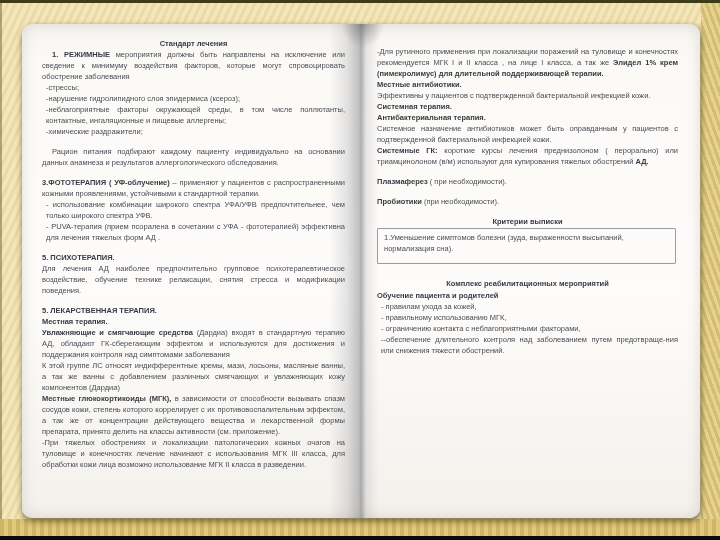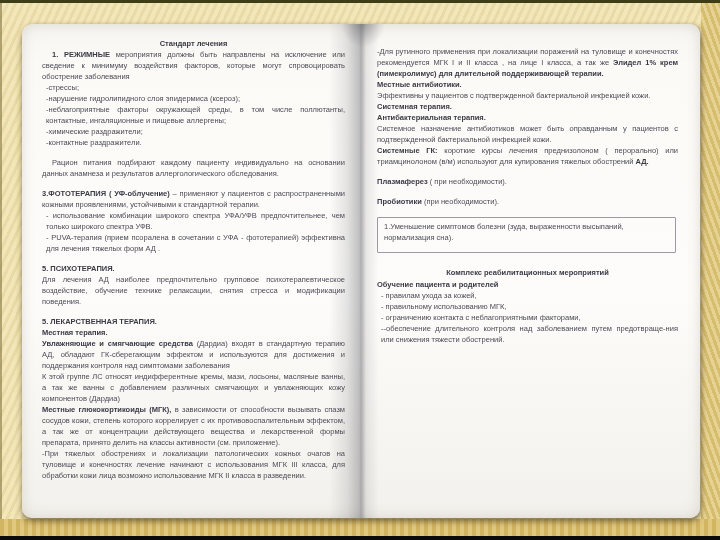--- a/index.html
+++ b/index.html
@@ -57,21 +57,20 @@
   <div class="line-bottom"></div>
 
   <div class="book">
     <div class="page page-left">
         <div class="blk title"><span class="b">Стандарт лечения</span></div>
         <div class="blk pi"><span class="b">1. РЕЖИМНЫЕ </span><span class="n">мероприятия должны быть направлены на исключение или сведение к минимуму воздействия факторов, которые могут спровоцировать обострение заболевания</span></div>
         <div class="blk li"><span class="n">-стрессы;</span></div>
         <div class="blk li"><span class="n">-нарушение гидролипидного слоя эпидермиса (ксероз);</span></div>
         <div class="blk li"><span class="n">-неблагоприятные факторы окружающей среды, в том числе поллютанты, контактные, ингаляционные и пищевые аллергены;</span></div>
         <div class="blk li"><span class="n">-химические раздражители;</span></div>
-        <div class="blk li"><span class="n">-контактные раздражители.</span></div>
         <div class="blk gap"></div>
         <div class="blk pi"><span class="n">Рацион питания подбирают каждому пациенту индивидуально на   основании данных анамнеза и результатов аллергологического обследования.</span></div>
         <div class="blk gap"></div>
         <div class="blk p"><span class="b">3.ФОТОТЕРАПИЯ ( УФ-облучение)</span><span class="n"> – применяют у пациентов с распространенными кожными проявлениями, устойчивыми к стандартной терапии.</span></div>
         <div class="blk li"><span class="n">- использование комбинации широкого спектра УФА/УФВ предпочтительнее, чем только широкого спектра УФВ.</span></div>
         <div class="blk li"><span class="n">- PUVA-терапия (прием псоралена в сочетании с УФА - фототерапией) эффективна для лечения тяжелых форм АД .</span></div>
         <div class="blk gap"></div>
         <div class="blk h"><span class="b">5. ПСИХОТЕРАПИЯ.</span></div>
         <div class="blk p"><span class="n">Для лечения АД наиболее предпочтительно групповое психотерапевтическое воздействие, обучение технике релаксации, снятия стресса и модификации поведения.</span></div>
         <div class="blk gap"></div>
@@ -88,20 +87,21 @@
         <div class="blk p"><span class="n">Эффективны  у пациентов с подтвержденной бактериальной инфекцией кожи.</span></div>
         <div class="blk h"><span class="b">Системная терапия.</span></div>
         <div class="blk h"><span class="b">Антибактериальная терапия.</span></div>
         <div class="blk p"><span class="n">Системное назначение антибиотиков может быть оправданным у пациентов с подтвержденной бактериальной инфекцией кожи.</span></div>
         <div class="blk p"><span class="b">Системные ГК:</span><span class="n"> короткие курсы лечения преднизолоном ( перорально) или триамцинолоном (в/м) используют для купирования тяжелых обострений </span><span class="b">АД.</span></div>
         <div class="blk gap"></div>
         <div class="blk p"><span class="b">Плазмаферез</span><span class="n"> ( при необходимости).</span></div>
         <div class="blk gap"></div>
         <div class="blk p"><span class="b">Пробиотики</span><span class="n"> (при необходимости).</span></div>
         <div class="blk gap"></div>
+        <div class="blk center"><span class="b">Критерии выписки</span></div>
         <div class="blk box"><span class="n">1.Уменьшение симптомов болезни (зуда, выраженности высыпаний, нормализация сна).</span></div>
         <div class="blk gap-lg"></div>
         <div class="blk center"><span class="b">Комплекс реабилитационных мероприятий</span></div>
         <div class="blk h"><span class="b">Обучение пациента и родителей</span></div>
         <div class="blk li"><span class="n">- правилам ухода за кожей,</span></div>
         <div class="blk li"><span class="n">- правильному использованию МГК,</span></div>
         <div class="blk li"><span class="n">- ограничению контакта с неблагоприятными факторами,</span></div>
         <div class="blk li"><span class="n">--обеспечение длительного контроля над заболеванием путем предотвраще-ния или снижения тяжести обострений.</span></div>
       </div>
     <div class="spine"></div>

